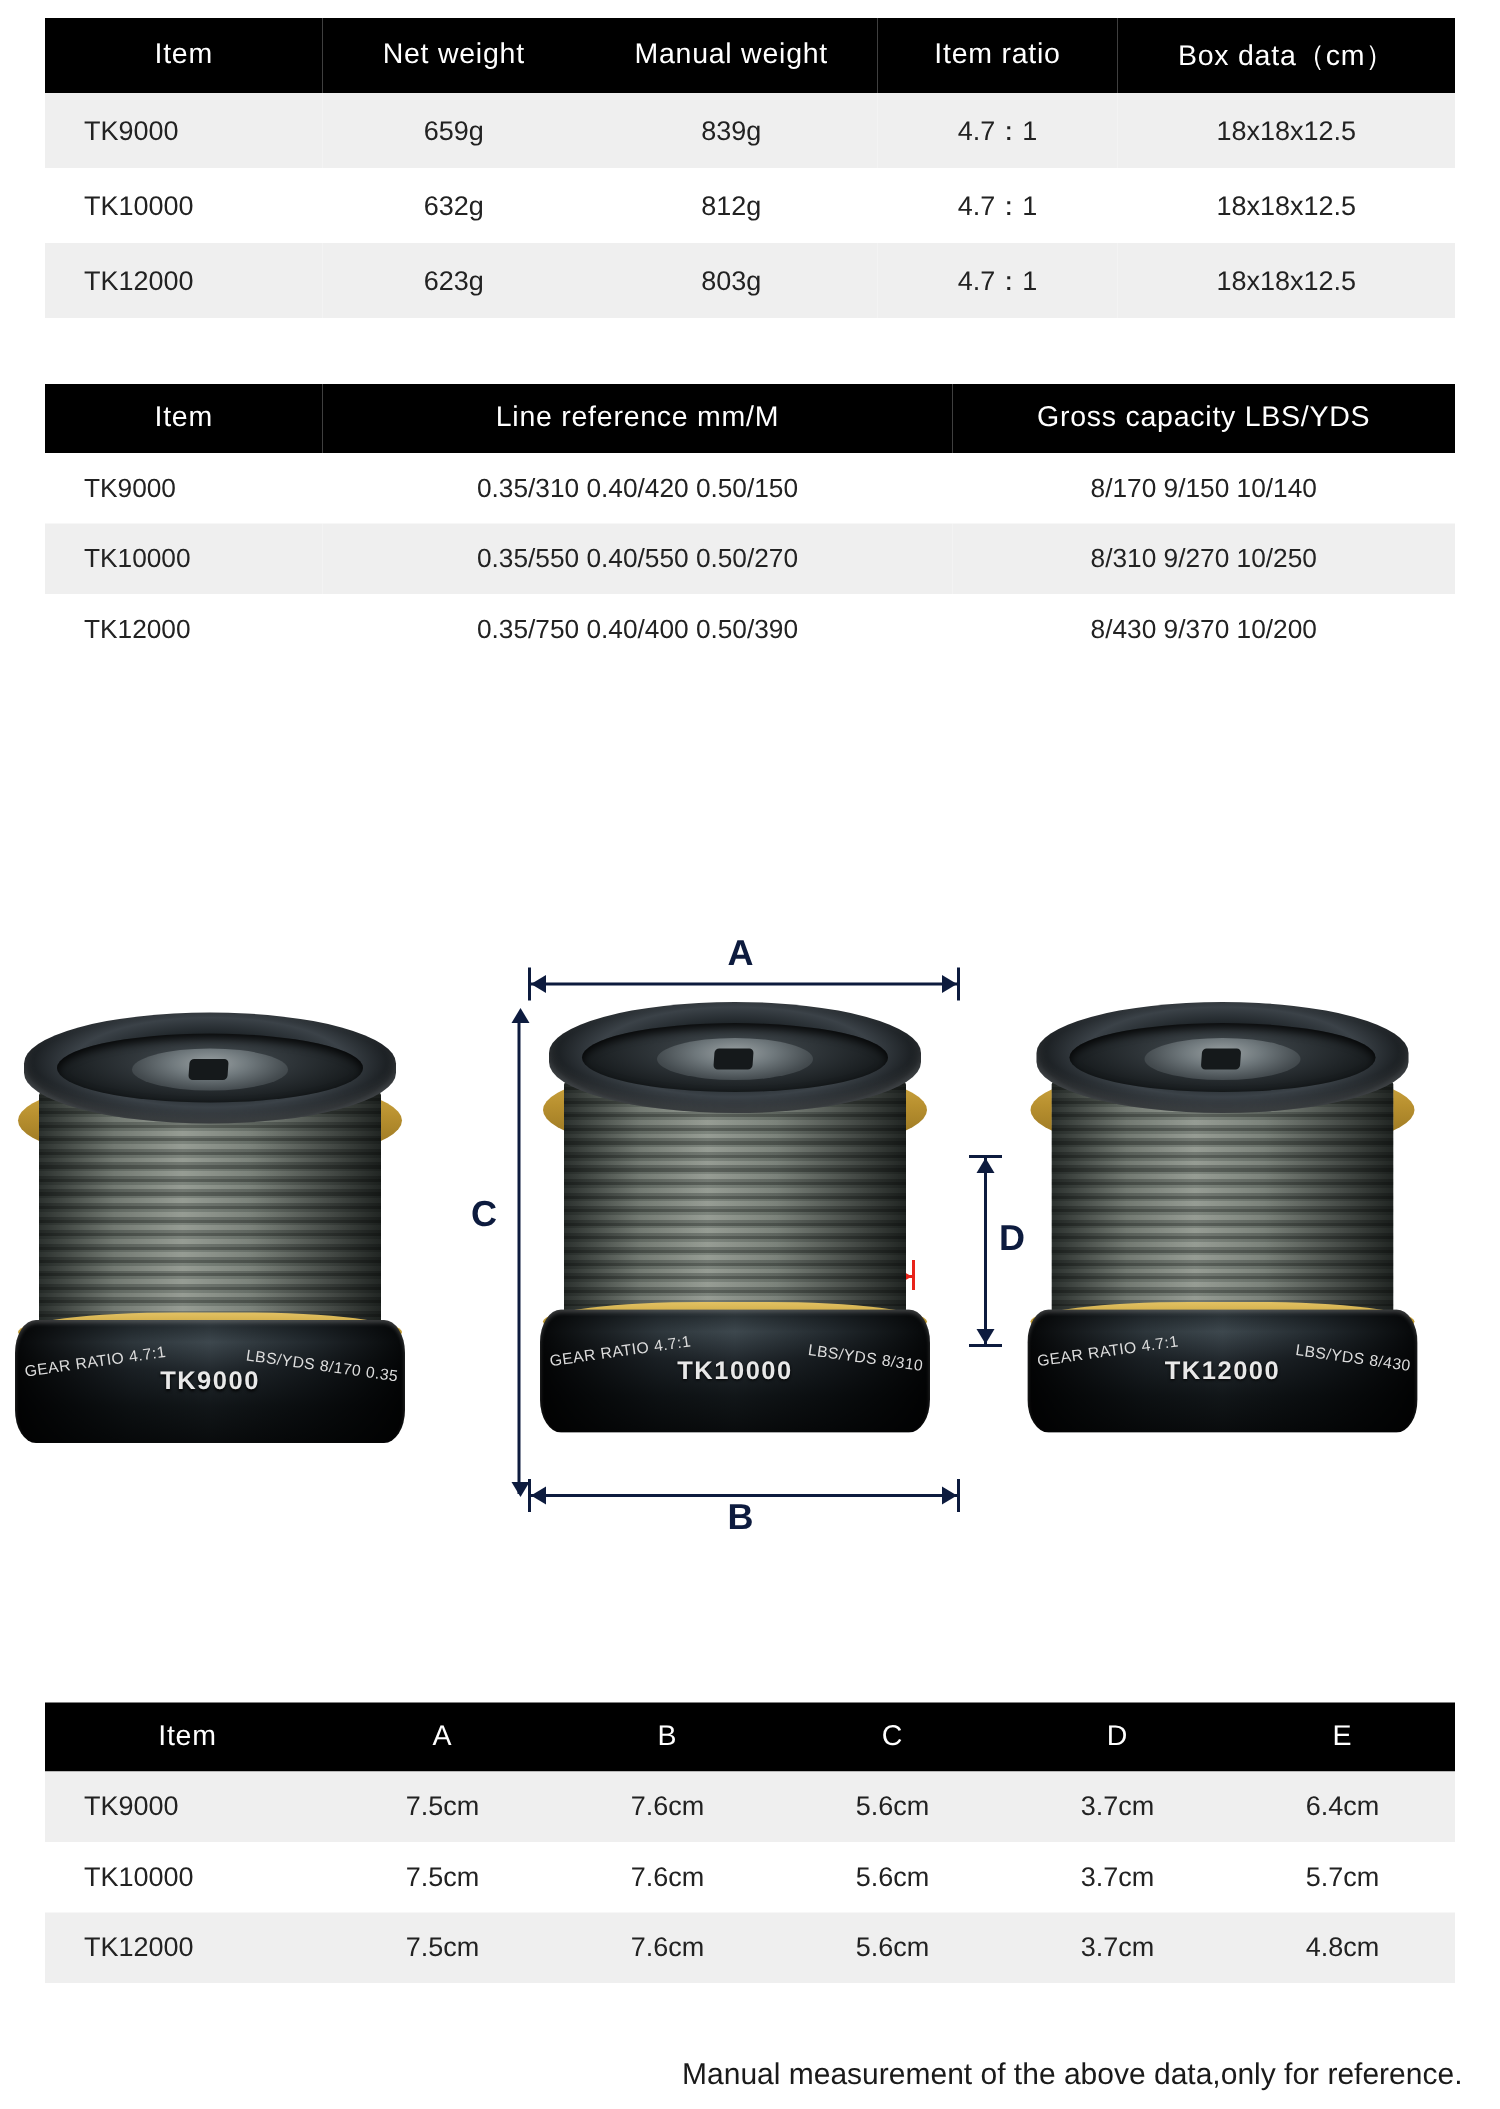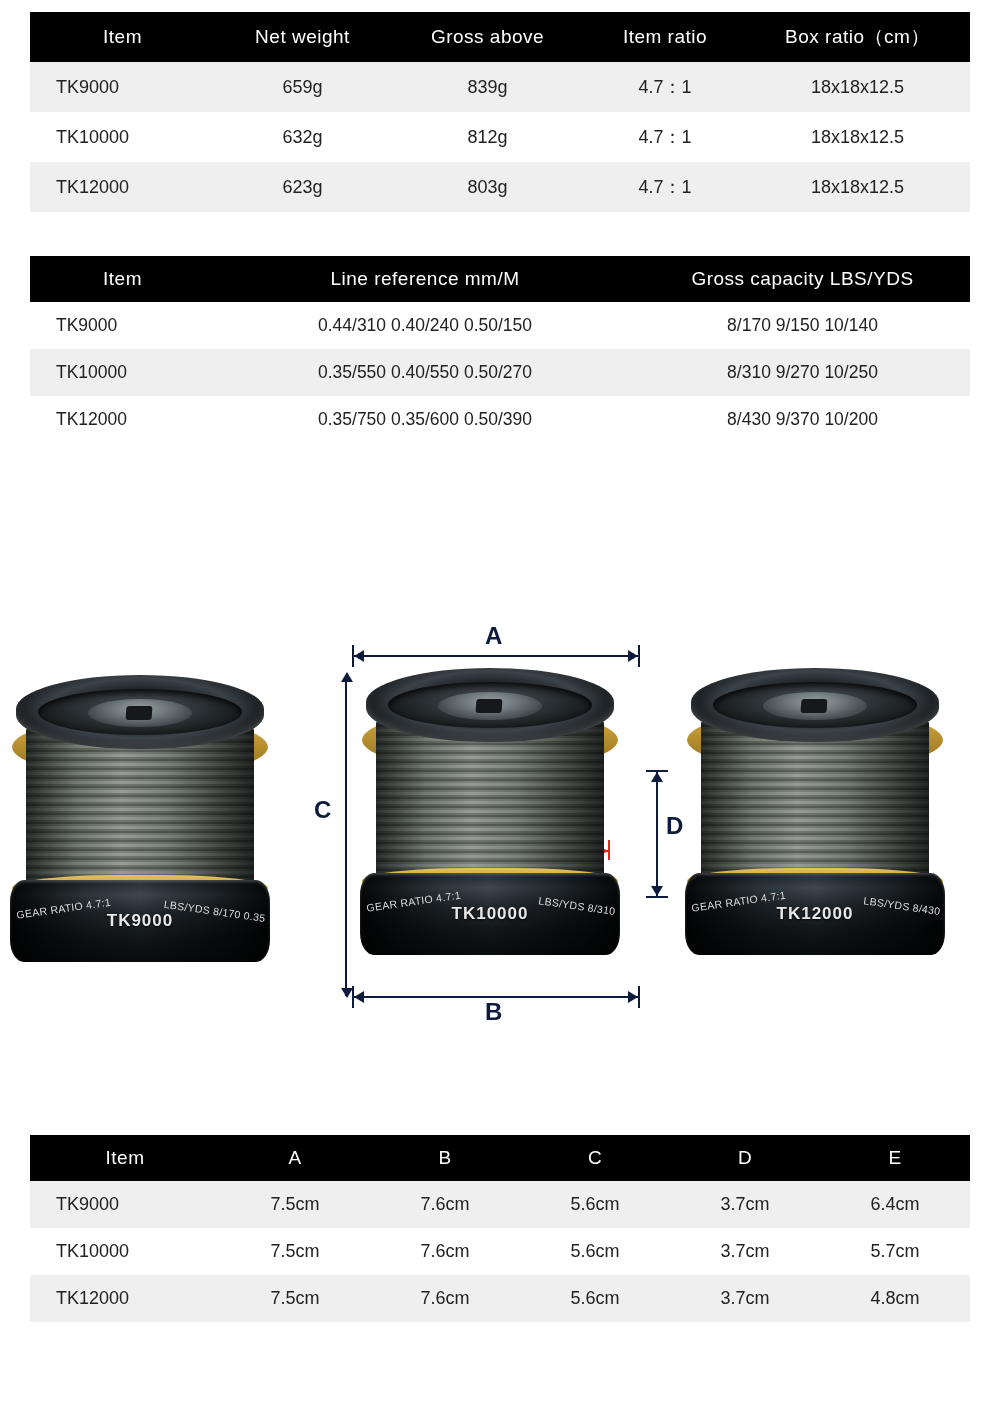--- a/index.html
+++ b/index.html
@@ -291,23 +291,23 @@
           <col class="c0">
           <col class="c1">
           <col class="c2">
           <col class="c3">
           <col class="c4">
         </colgroup>
       <thead>
         <tr>
           <th>Item</th>
           <th>Net weight</th>
-          <th>Gross above</th>
+          <th>Manual weight</th>
           <th>Item ratio</th>
-          <th>Box ratio（cm）</th>
+          <th>Box data（cm）</th>
         </tr>
       </thead>
       <tbody>
         <tr class="alt">
           <td>TK9000</td>
           <td>659g</td>
           <td>839g</td>
           <td>4.7：1</td>
           <td>18x18x12.5</td>
         </tr>
@@ -339,31 +339,31 @@
       <thead>
         <tr>
           <th>Item</th>
           <th>Line reference mm/M</th>
           <th>Gross capacity LBS/YDS</th>
         </tr>
       </thead>
       <tbody>
         <tr>
           <td>TK9000</td>
-          <td>0.44/310  0.40/240  0.50/150</td>
+          <td>0.35/310  0.40/420  0.50/150</td>
           <td>8/170  9/150  10/140</td>
         </tr>
         <tr class="alt">
           <td>TK10000</td>
           <td>0.35/550  0.40/550  0.50/270</td>
           <td>8/310  9/270  10/250</td>
         </tr>
         <tr>
           <td>TK12000</td>
-          <td>0.35/750  0.35/600  0.50/390</td>
+          <td>0.35/750  0.40/400  0.50/390</td>
           <td>8/430  9/370  10/200</td>
         </tr>
       </tbody>
     </table>
   </div>
 
   <div id="diagram">
 
     <div class="spool" id="spool-left">
       <div class="sp-gold"></div>
@@ -481,14 +481,15 @@
           <td>7.5cm</td>
           <td>7.6cm</td>
           <td>5.6cm</td>
           <td>3.7cm</td>
           <td>4.8cm</td>
         </tr>
       </tbody>
     </table>
   </div>
 
+  <div class="footnote">Manual measurement of the above data,only for reference.</div>
 
 </div>
 
 </body></html>

